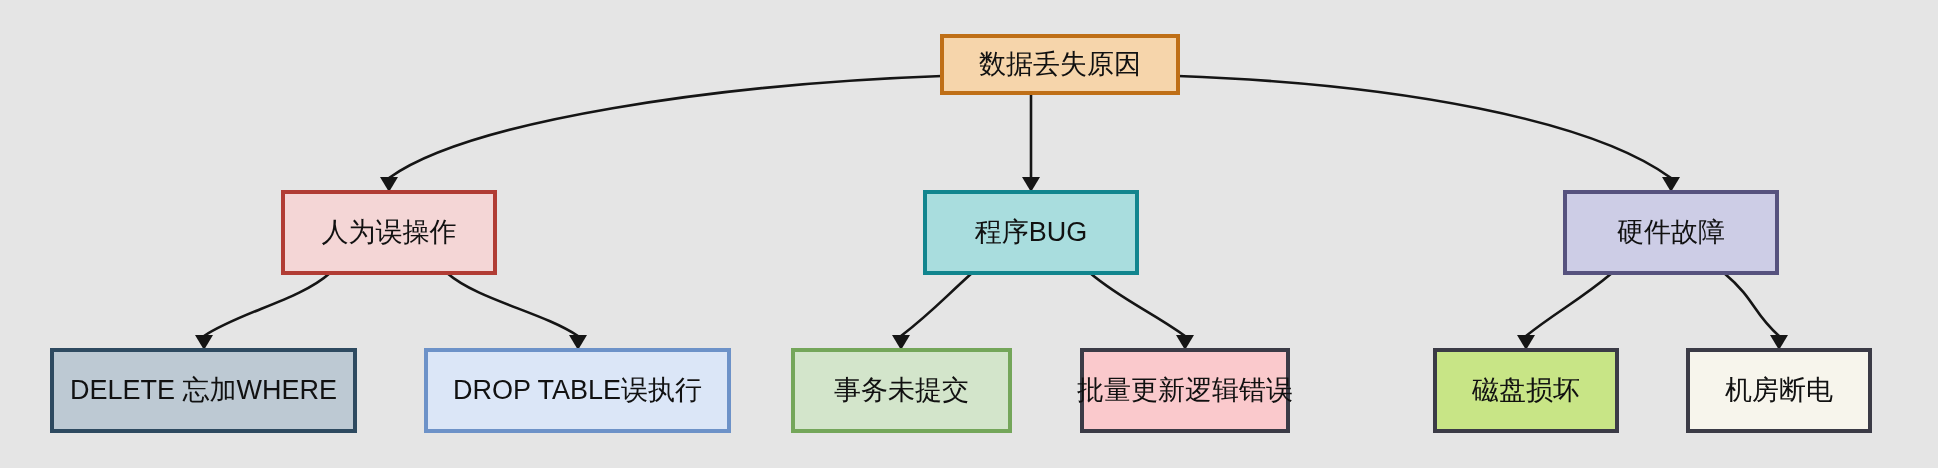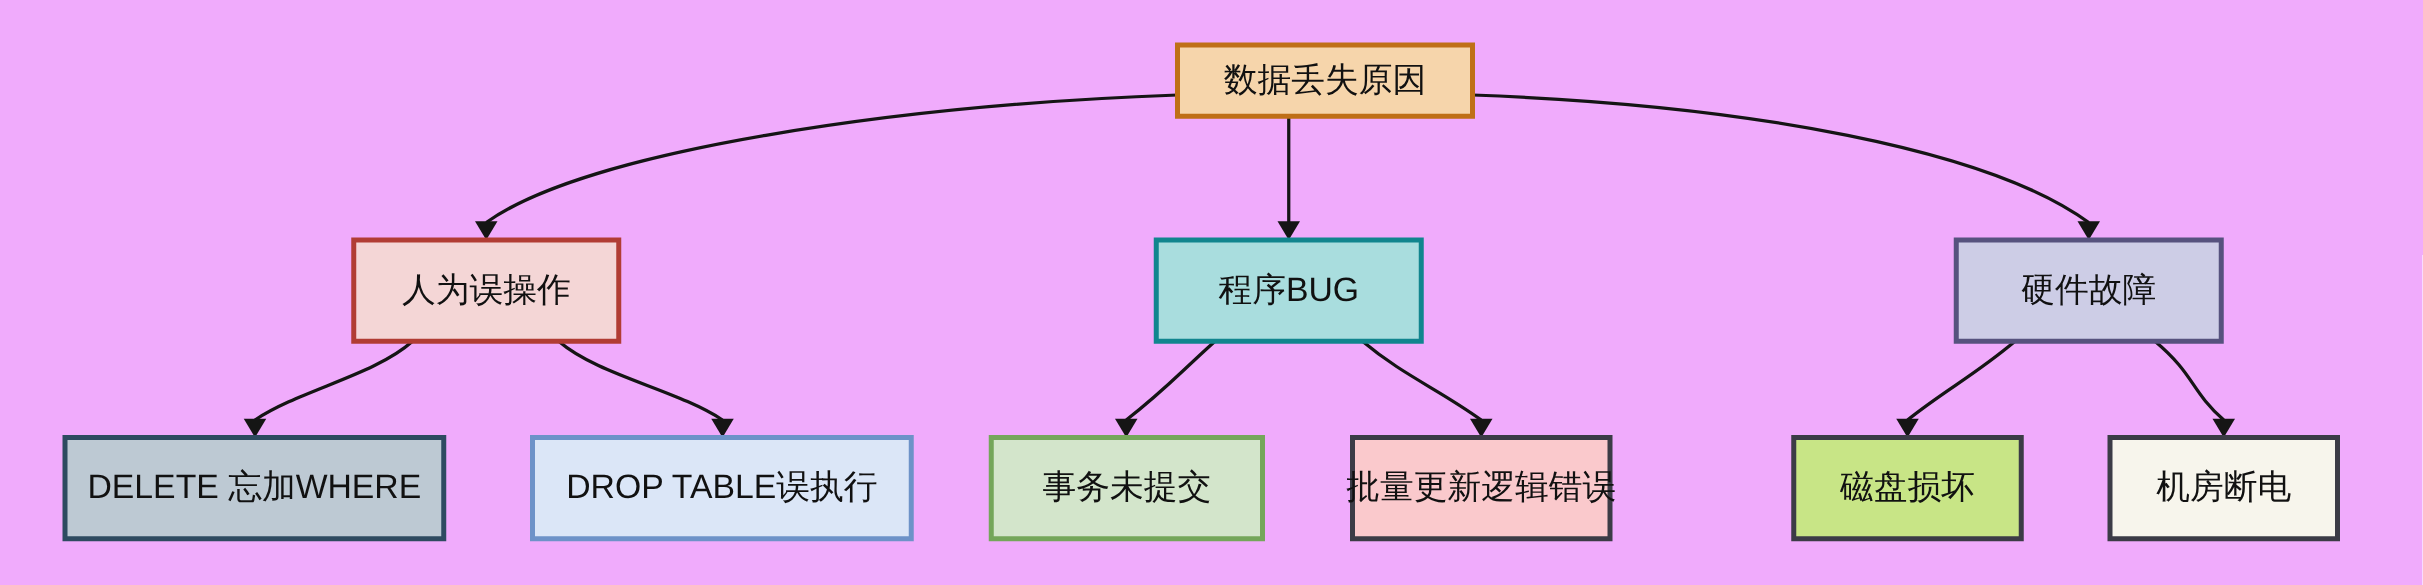--- a/index.html
+++ b/index.html
@@ -11,21 +11,21 @@
   body {
     font-family: "Liberation Sans", "DejaVu Sans", sans-serif;
     width: 1938px;
     height: 468px;
     overflow: hidden;
   }
   #diagram-root {
     position: relative;
     width: 1938px;
     height: 468px;
-    background: #f0abfc;
+    background: #e5e5e5;
   }
   svg.flowchart {
     display: block;
     width: 1938px;
     height: 468px;
   }
   .node-box {
     stroke-width: 4px;
   }
   .node-label {

